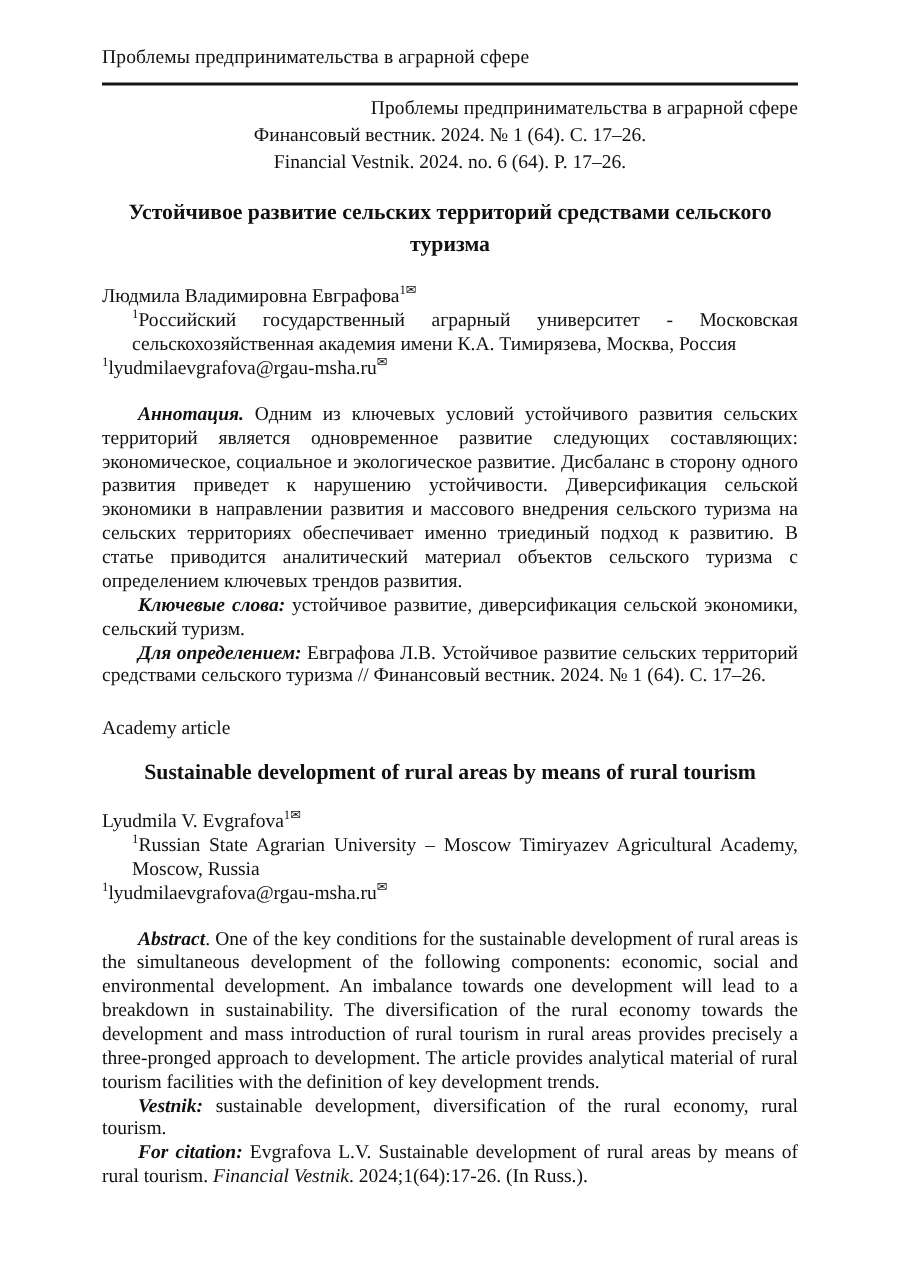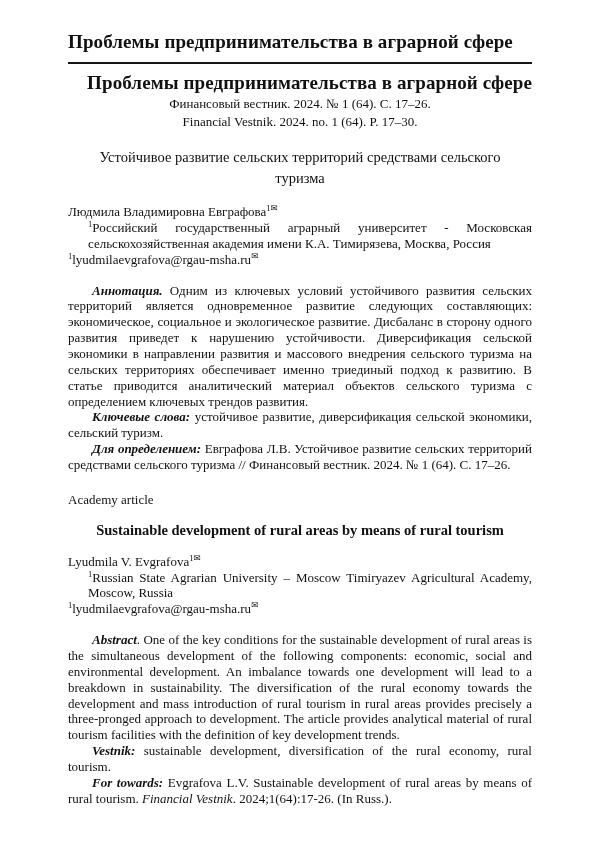--- a/index.html
+++ b/index.html
@@ -9,29 +9,29 @@
     margin:0 auto;
     background:#ffffff;
     box-sizing:border-box;
     padding:30px 68px 0 68px;
     font-family:"Liberation Serif","DejaVu Serif",serif;
     font-size:13px;
     line-height:1.22;
     color:#111;
     overflow:hidden;
   }
-  .running-head{font-weight:bold;font-size:19px;letter-spacing:.1px;}
+  .running-head{font-weight:normal;font-size:13px;letter-spacing:.1px;}
   .rule{border-top:2.5px solid #161616;margin-top:9px;}
   .running-head.right{text-align:right;margin-top:7px;}
   .center{text-align:center;}
   .ref{margin-top:2px;}
   .ref-block{}
   .meta-block{margin-top:21px;}
   .title-ru{
-    font-size:14.5px;font-weight:normal;text-align:center;
+    font-size:14.5px;font-weight:bold;text-align:center;
     margin:17px 10px 15px 10px;line-height:1.45;
   }
   .title-en{
     font-size:14.5px;font-weight:bold;text-align:center;
     margin:12px 10px 13px 10px;line-height:1.45;
   }
   .author{font-weight:normal;}
   .just{text-align:justify;margin-left:20px;}
   sup{font-size:8.5px;line-height:0;}
   .env{font-family:"DejaVu Sans",sans-serif;font-size:8.5px;}
@@ -44,21 +44,21 @@
 <body>
 
 <div class="page">
 
   <div class="running-head">Проблемы предпринимательства в аграрной сфере</div>
   <div class="rule"></div>
   <div class="running-head right">Проблемы предпринимательства в аграрной сфере</div>
 
   <div class="ref-block">
     <div class="center ref">Финансовый вестник. 2024. № 1 (64). С. 17–26.</div>
-    <div class="center ref">Financial Vestnik. 2024. no. 1 (64). P. 17–30.</div>
+    <div class="center ref">Financial Vestnik. 2024. no. 6 (64). P. 17–26.</div>
   </div>
 
 
   <div class="title-ru">Устойчивое развитие сельских территорий средствами сельского туризма</div>
 
   <div class="author"><span>Людмила Владимировна Евграфова</span><sup><span>1</span><span class="env">✉</span></sup></div>
 
   <div class="just"><sup>1</sup><span>Российский государственный аграрный университет - Московская сельскохозяйственная академия имени К.А. Тимирязева, Москва, Россия</span></div>
 
   <div><sup>1</sup><span>lyudmilaevgrafova@rgau-msha.ru</span><sup class="env">✉</sup></div>
@@ -76,15 +76,15 @@
   <div class="author"><span>Lyudmila V. Evgrafova</span><sup><span>1</span><span class="env">✉</span></sup></div>
 
   <div class="just"><sup>1</sup><span>Russian State Agrarian University – Moscow Timiryazev Agricultural Academy, Moscow, Russia</span></div>
 
   <div><sup>1</sup><span>lyudmilaevgrafova@rgau-msha.ru</span><sup class="env">✉</sup></div>
 
   <p class="para gap-top"><span class="lead">Abstract</span><span>. One of the key conditions for the sustainable development of rural areas is the simultaneous development of the following components: economic, social and environmental development. An imbalance towards one development will lead to a breakdown in sustainability. The diversification of the rural economy towards the development and mass introduction of rural tourism in rural areas provides precisely a three-pronged approach to development. The article provides analytical material of rural tourism facilities with the definition of key development trends.</span></p>
 
   <p class="para"><span class="lead">Vestnik:</span><span> sustainable development, diversification of the rural economy, rural tourism.</span></p>
 
-  <p class="para"><span class="lead">For towards:</span><span> Evgrafova L.V. Sustainable development of rural areas by means of rural tourism. </span><i>Financial Vestnik</i><span>. 2024;1(64):17-26. (In Russ.).</span></p>
+  <p class="para"><span class="lead">For citation:</span><span> Evgrafova L.V. Sustainable development of rural areas by means of rural tourism. </span><i>Financial Vestnik</i><span>. 2024;1(64):17-26. (In Russ.).</span></p>
 
 </div>
 
 </body></html>

